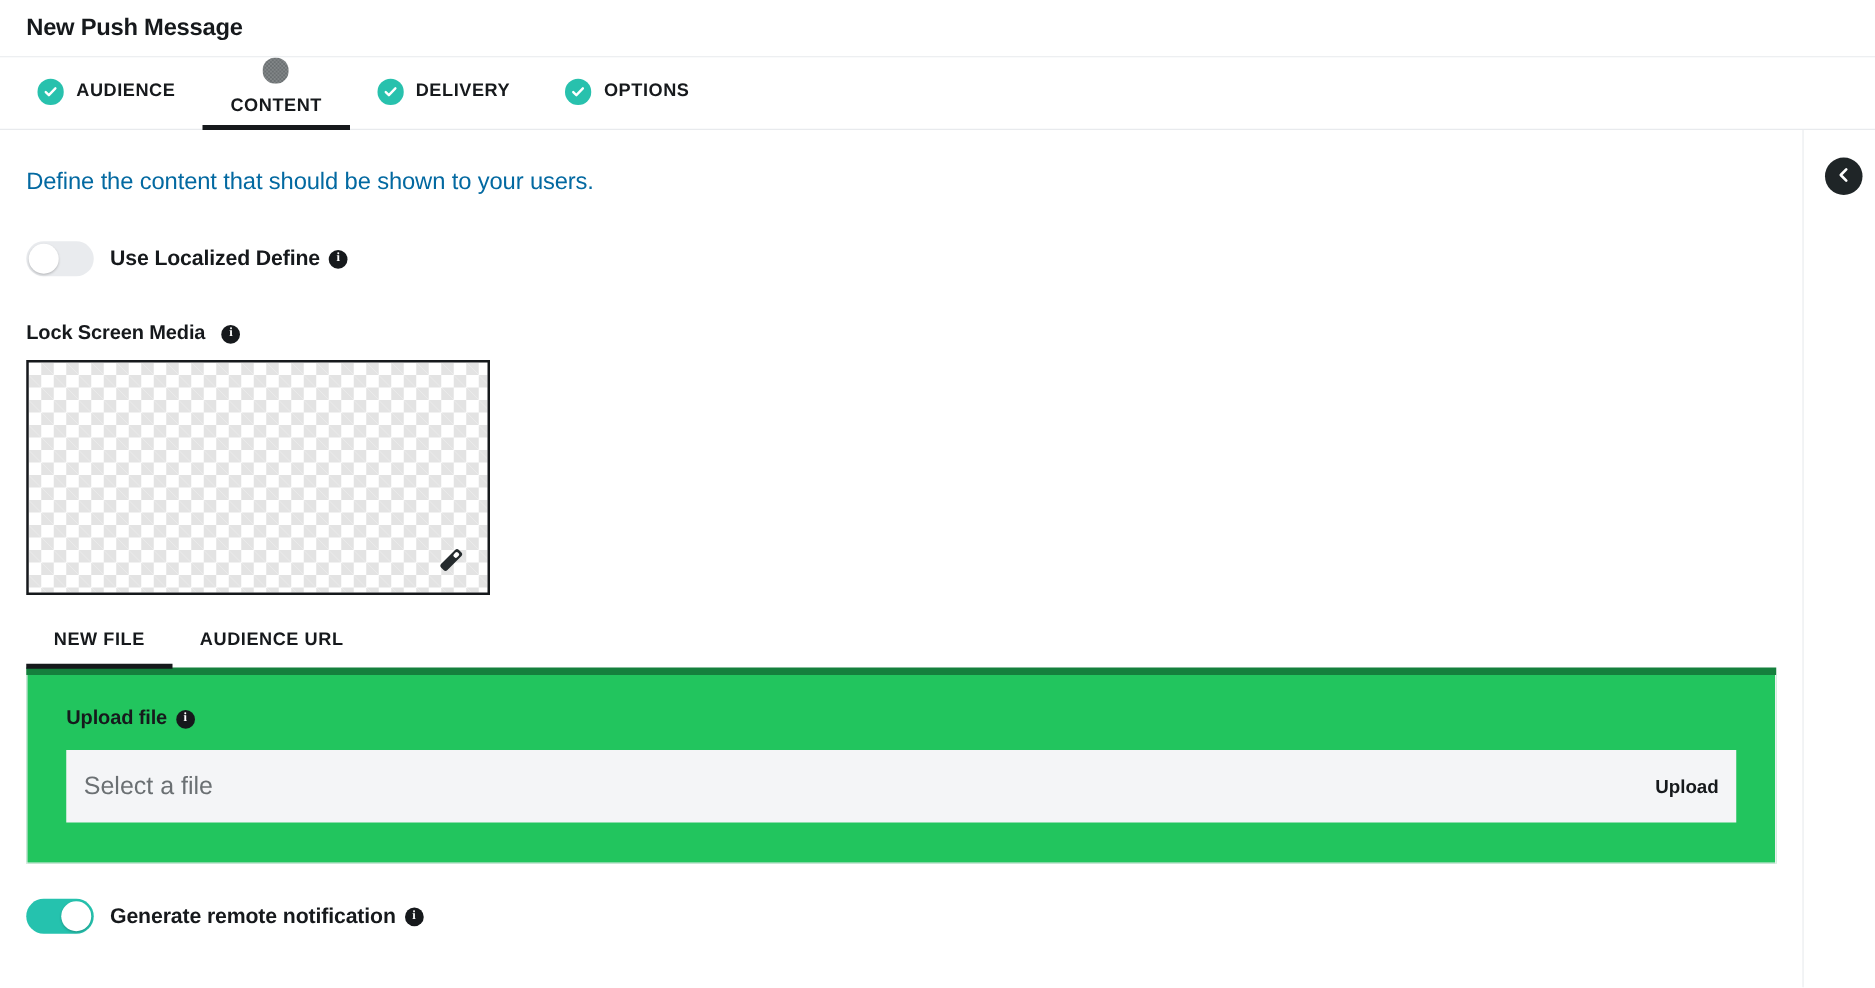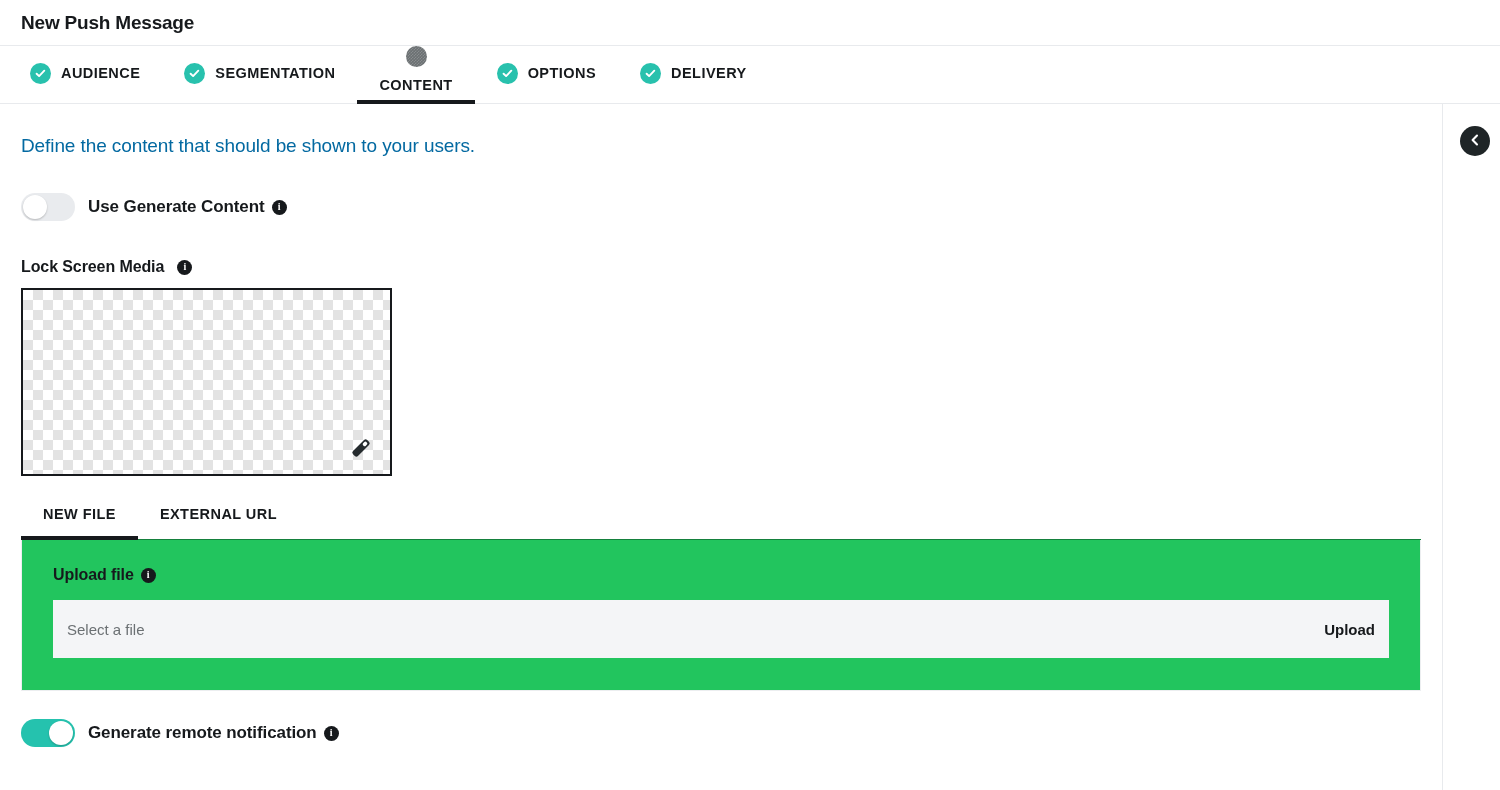--- a/index.html
+++ b/index.html
@@ -218,21 +218,21 @@
     width: 30px;
     height: 30px;
     cursor: pointer;
   }
 
   
   .subtabs {
     display: flex;
     align-items: stretch;
     margin-top: 16px;
-    border-bottom: 1px solid #15803d;
+    border-bottom: 6px solid #15803d;
     height: 48px;
   }
   .subtab {
     padding: 0 22px;
     display: flex;
     align-items: center;
     font-size: 14.5px;
     font-weight: bold;
     letter-spacing: 0.45px;
     color: #16191c;
@@ -265,21 +265,21 @@
     margin-top: 16px;
     height: 58px;
     background: #f4f5f7;
     display: flex;
     align-items: center;
     justify-content: space-between;
     padding: 0 14px;
     cursor: pointer;
   }
   .file-placeholder {
-    font-size: 15px;
+    font-size: 20px;
     color: #6b7073;
   }
   .browse-label {
     font-size: 15px;
     font-weight: bold;
     color: #16191c;
     cursor: pointer;
   }
 </style>
 </head>
@@ -295,66 +295,58 @@
 
     <div class="step-tab">
       <span class="step-badge done">
         <svg width="13" height="13" viewBox="0 0 13 13" aria-hidden="true">
           <path d="M2.6 6.7 L5.1 9.1 L10.3 3.7" fill="none" stroke="#ffffff" stroke-width="1.9" stroke-linecap="round" stroke-linejoin="round"></path>
         </svg>
       </span>
       <span class="step-label">AUDIENCE</span>
     </div>
 
+
+    <div class="step-tab active">
+      <span class="step-badge current"></span>
+      <span class="step-label">CONTENT</span>
+    </div>
+
     <div class="step-tab">
       <span class="step-badge done">
         <svg width="13" height="13" viewBox="0 0 13 13" aria-hidden="true">
           <path d="M2.6 6.7 L5.1 9.1 L10.3 3.7" fill="none" stroke="#ffffff" stroke-width="1.9" stroke-linecap="round" stroke-linejoin="round"></path>
         </svg>
       </span>
-      <span class="step-label">SEGMENTATION</span>
-    </div>
-
-    <div class="step-tab active">
-      <span class="step-badge current"></span>
-      <span class="step-label">CONTENT</span>
+      <span class="step-label">DELIVERY</span>
     </div>
 
     <div class="step-tab">
       <span class="step-badge done">
         <svg width="13" height="13" viewBox="0 0 13 13" aria-hidden="true">
           <path d="M2.6 6.7 L5.1 9.1 L10.3 3.7" fill="none" stroke="#ffffff" stroke-width="1.9" stroke-linecap="round" stroke-linejoin="round"></path>
         </svg>
       </span>
       <span class="step-label">OPTIONS</span>
     </div>
 
-    <div class="step-tab">
-      <span class="step-badge done">
-        <svg width="13" height="13" viewBox="0 0 13 13" aria-hidden="true">
-          <path d="M2.6 6.7 L5.1 9.1 L10.3 3.7" fill="none" stroke="#ffffff" stroke-width="1.9" stroke-linecap="round" stroke-linejoin="round"></path>
-        </svg>
-      </span>
-      <span class="step-label">DELIVERY</span>
-    </div>
-
   </div>
 
   <div class="body-wrap">
 
     <div class="content-pane">
 
       <div class="intro-text">Define the content that should be shown to your users.</div>
 
       <div class="toggle-row localized">
         <div class="switch">
           <span class="knob"></span>
         </div>
         <div class="row-label">
-          <span>Use Generate Content</span>
+          <span>Use Localized Define</span>
           <span class="info-icon">i</span>
         </div>
       </div>
 
       <div class="field-title">
         <span>Lock Screen Media</span>
         <span class="info-icon">i</span>
       </div>
 
       <div class="media-box">
@@ -363,21 +355,21 @@
             <g transform="rotate(45 15 15)">
               <rect x="11.5" y="5" width="7" height="20" rx="2.2" fill="#252b2e"></rect>
               <rect x="13.2" y="7" width="3.6" height="4.6" rx="1.4" fill="#ffffff"></rect>
             </g>
           </svg>
         </span>
       </div>
 
       <div class="subtabs">
         <div class="subtab active">NEW FILE</div>
-        <div class="subtab">EXTERNAL URL</div>
+        <div class="subtab">AUDIENCE URL</div>
       </div>
 
       <div class="upload-card">
         <div class="upload-title">
           <span>Upload file</span>
           <span class="info-icon">i</span>
         </div>
         <div class="file-field">
           <span class="file-placeholder">Select a file</span>
           <span class="browse-label">Upload</span>

